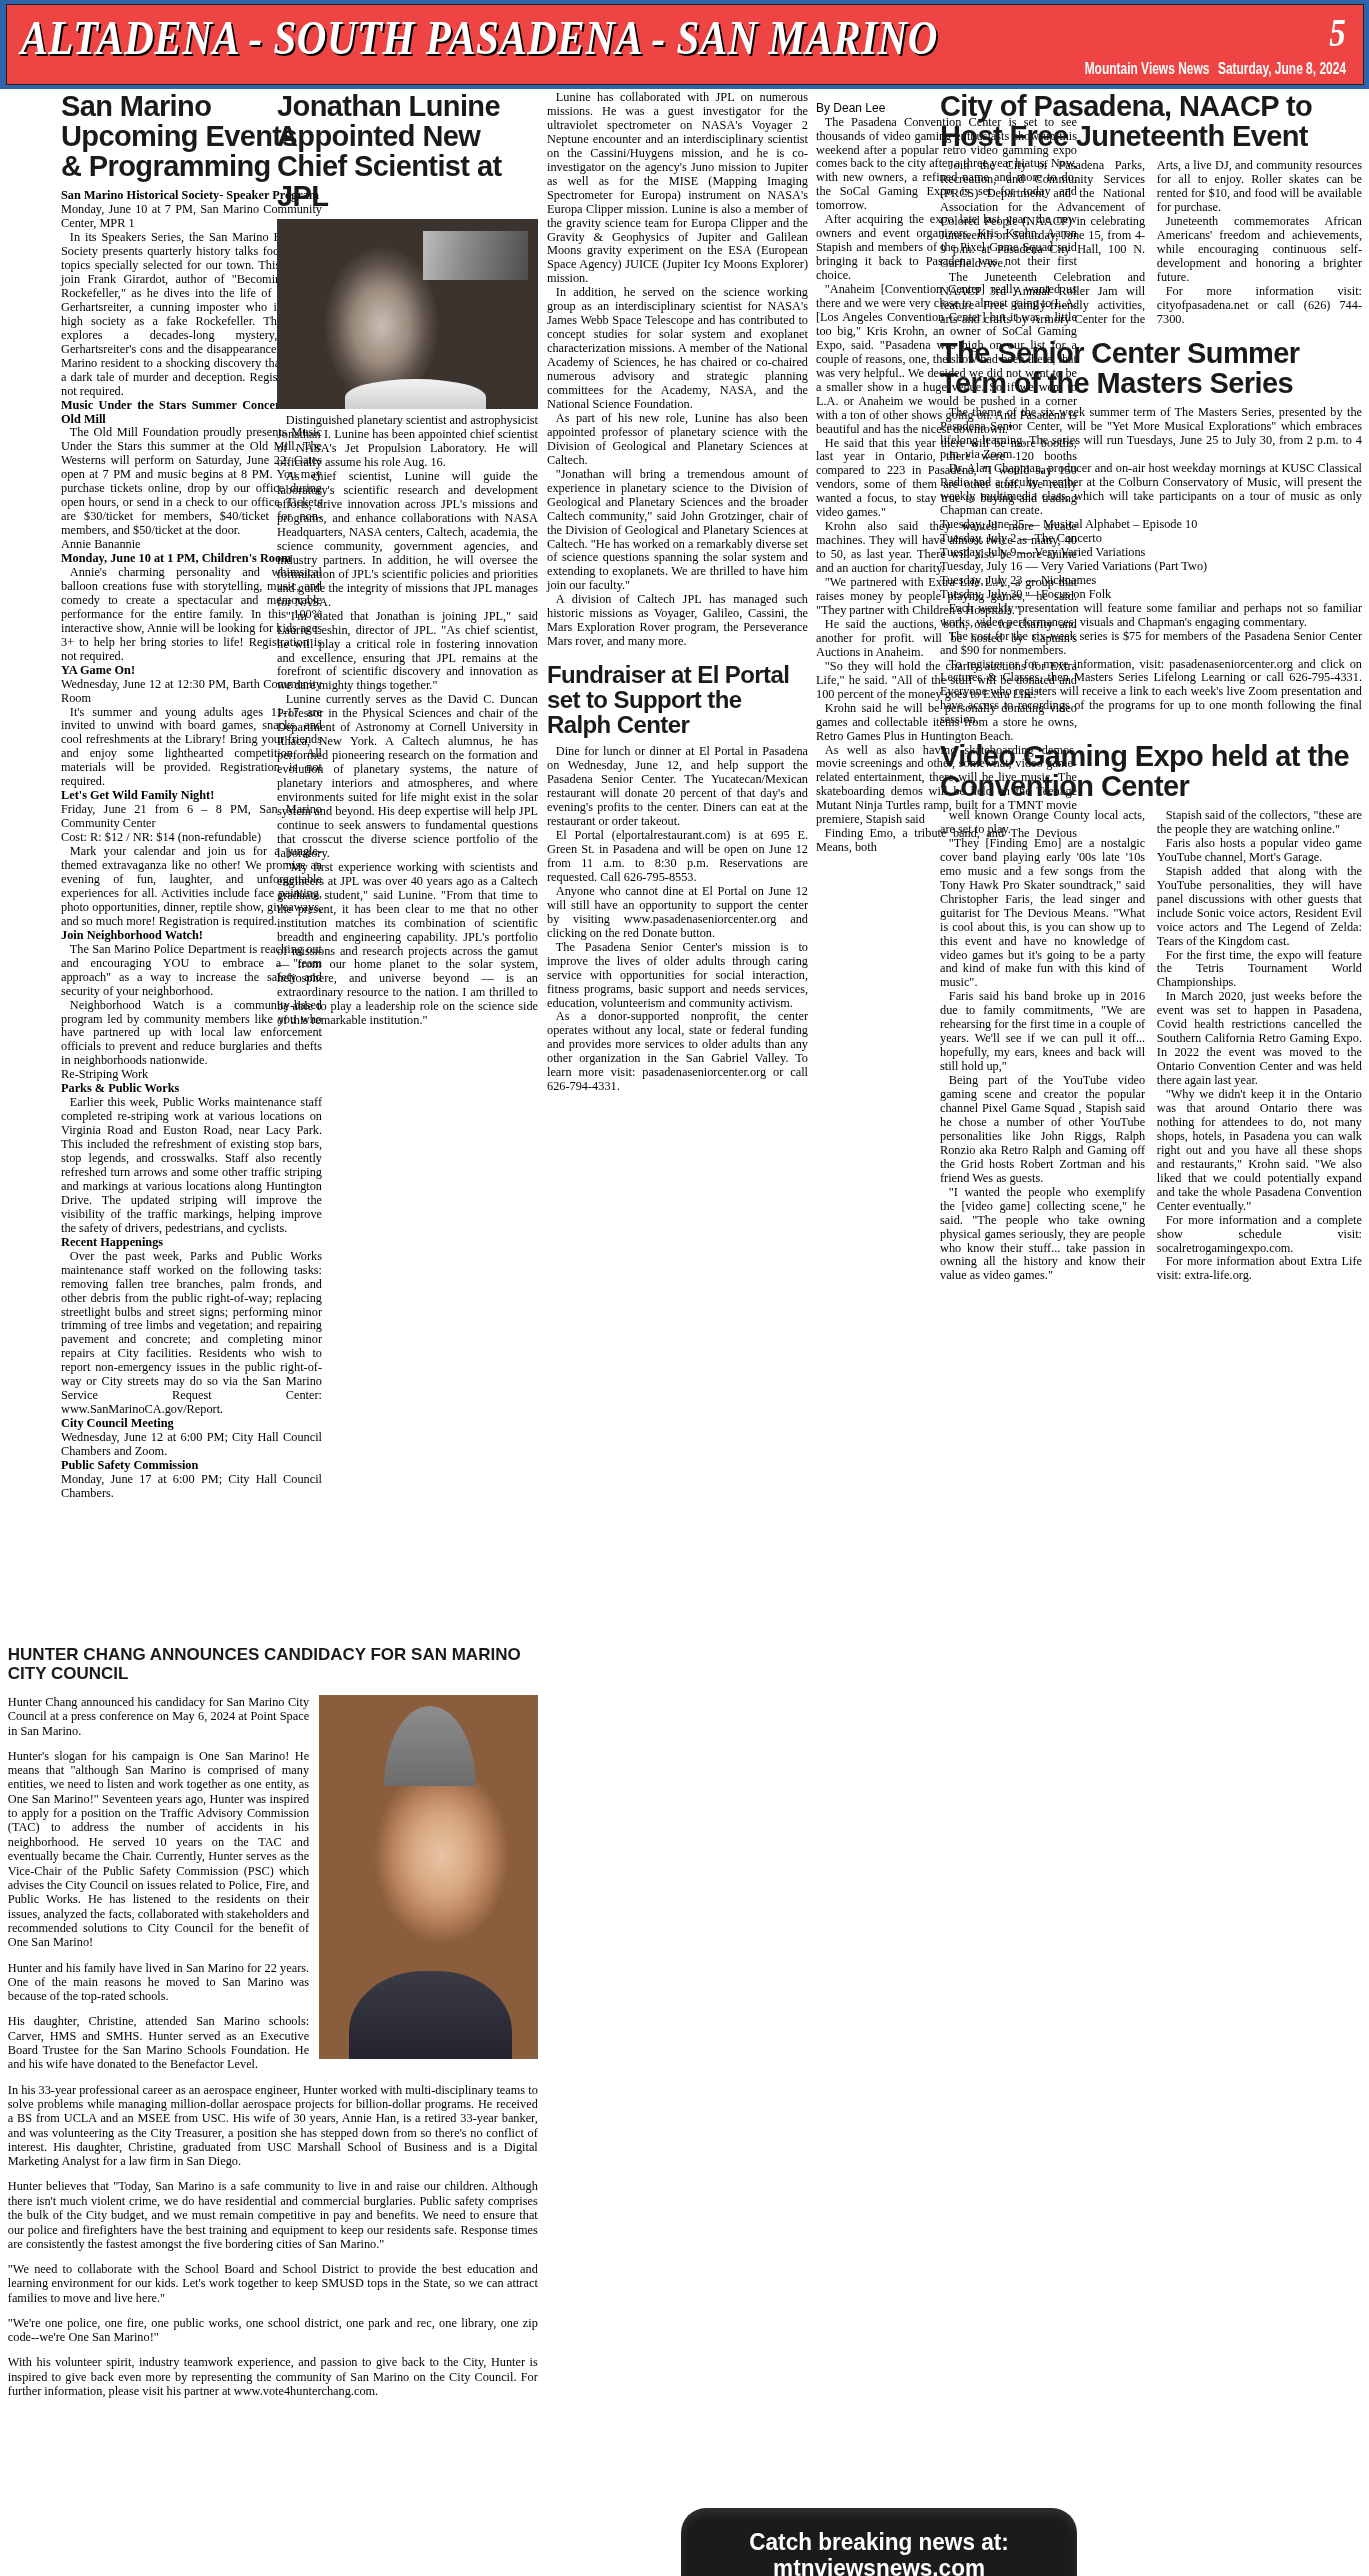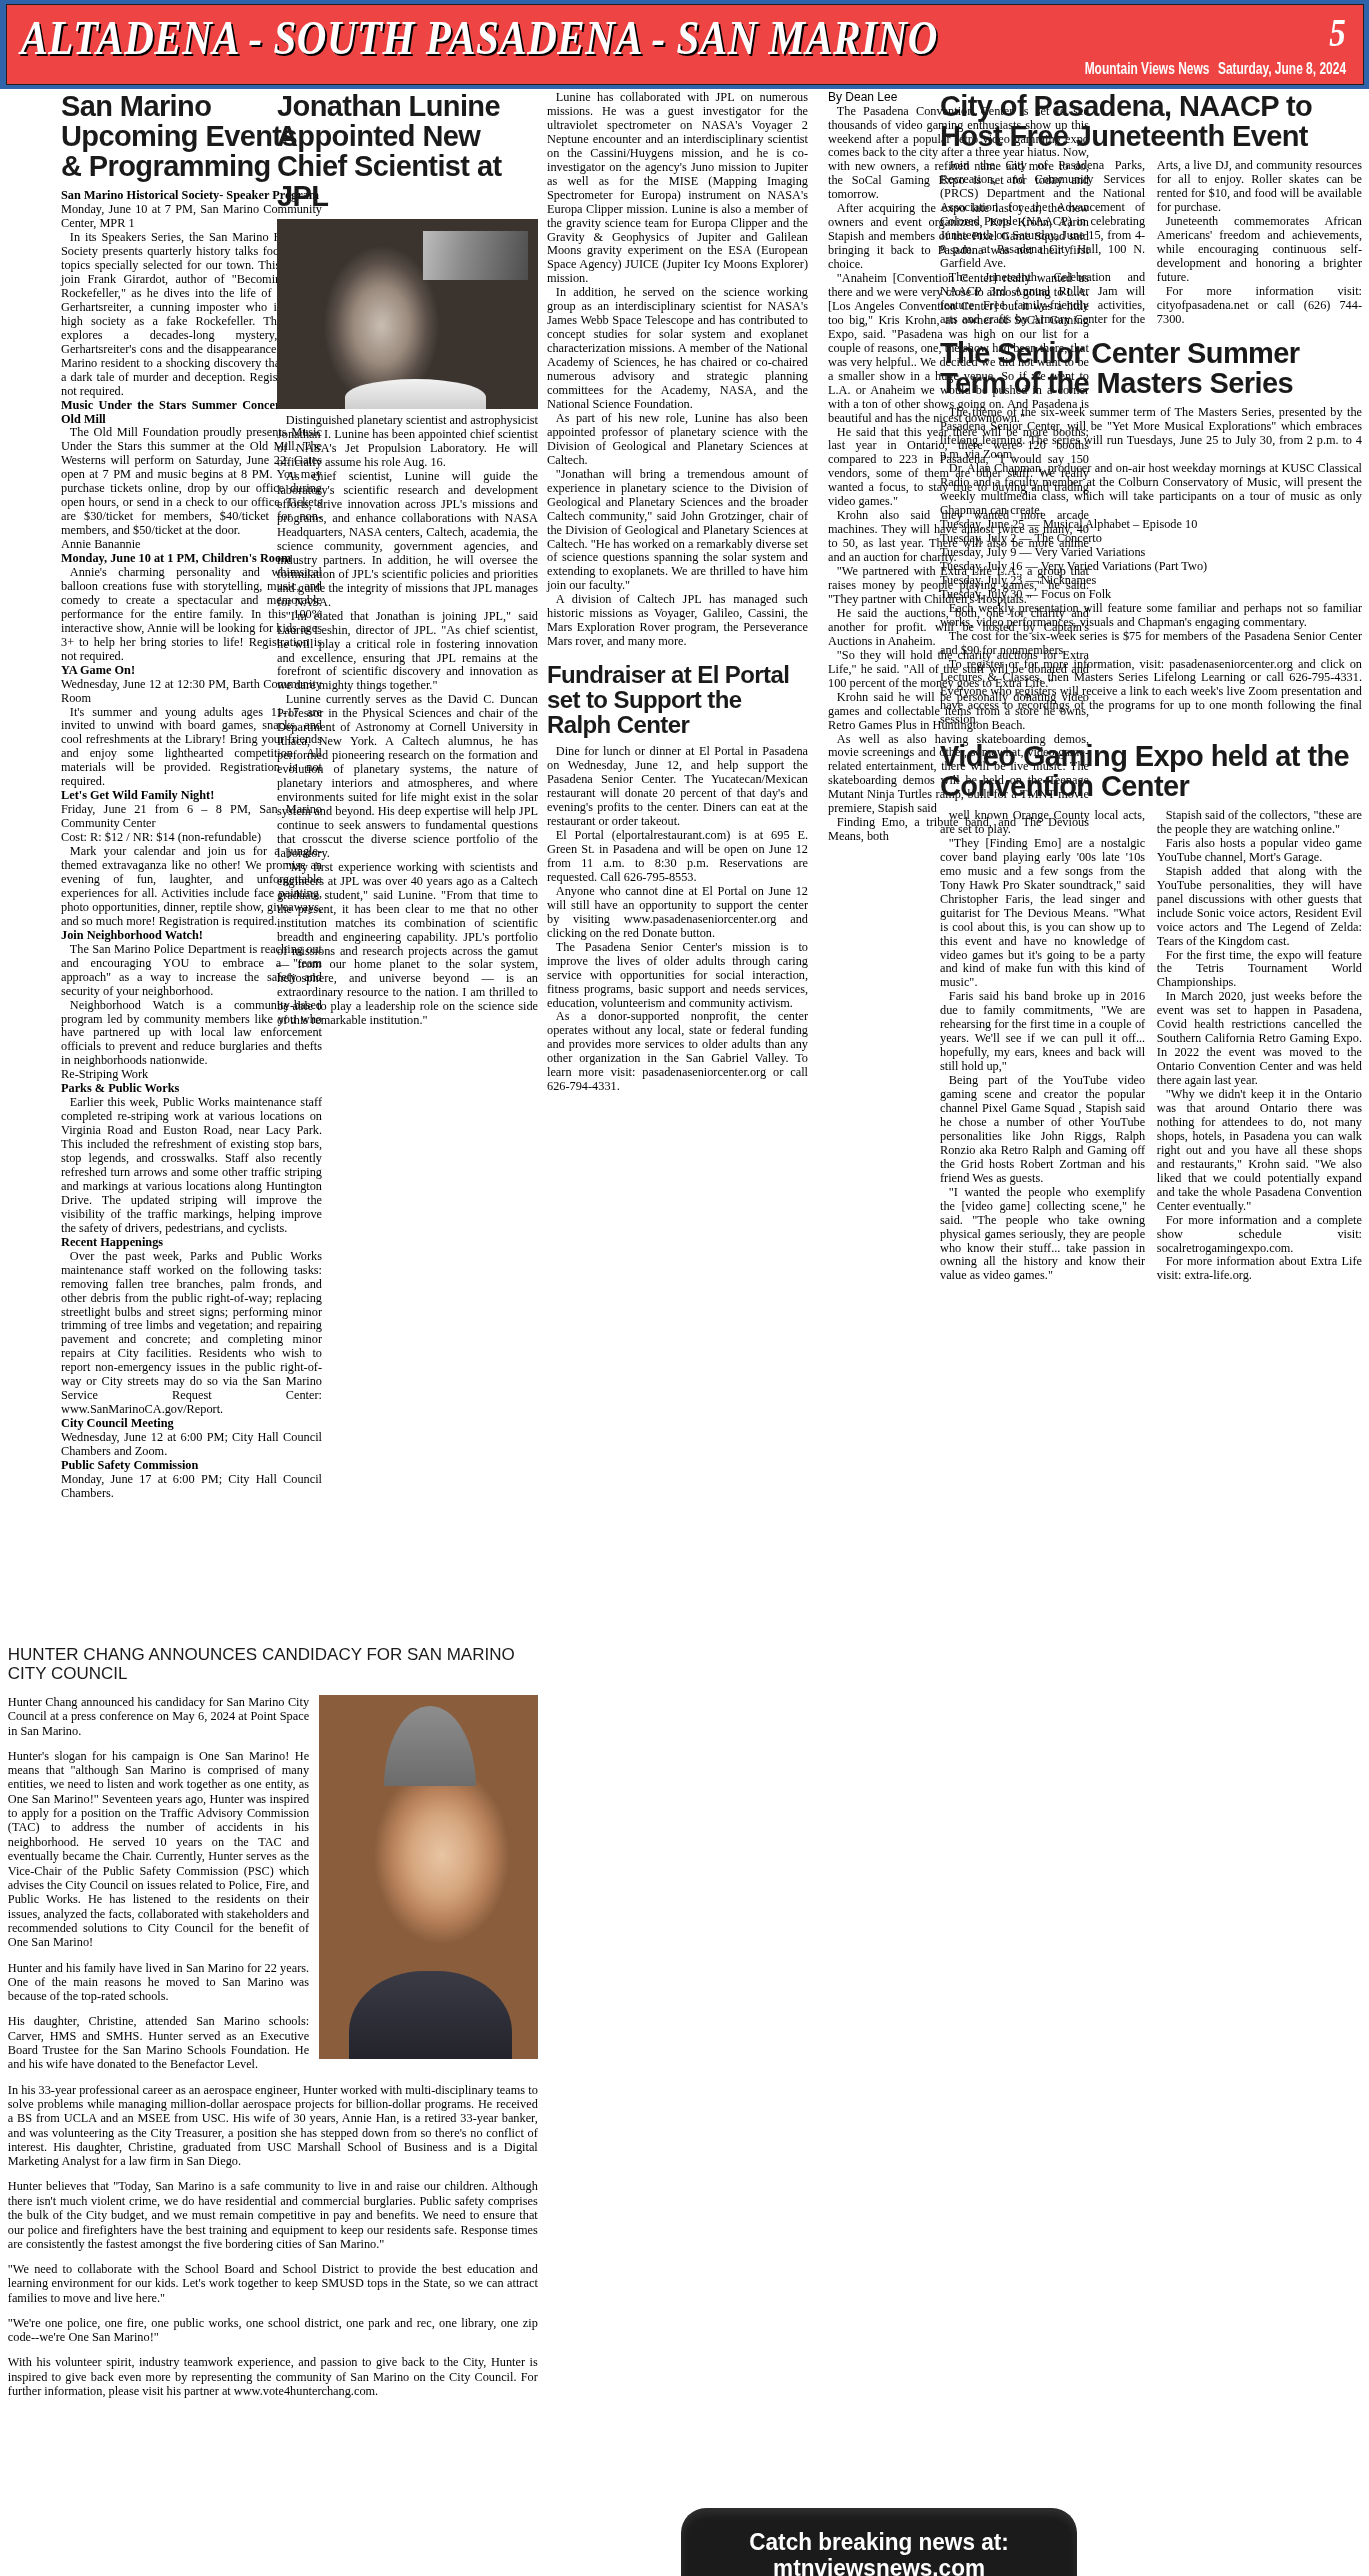--- a/index.html
+++ b/index.html
@@ -93,33 +93,33 @@
     background:linear-gradient(100deg,#bdbdbd,#8a8a8a 40%,#4d4d4d 100%);
   }
   .lunine-photo:after{
     content:""; position:absolute; left:26%; bottom:0; width:54%; height:16%;
     background:linear-gradient(180deg,#f2f2f2,#cfcfcf);
     border-radius:50% 50% 0 0 / 60% 60% 0 0;
   }
 
   
   .col3 { position:absolute; left:547px; top:0; width:261px; }
-  .col4 { position:absolute; left:816px; top:0; width:261px;margin-left:12px; }
+  .col4 { position:absolute; left:816px; top:11px; width:261px; }
 
   
   .right { position:absolute; left:940px; top:0; width:422px; }
   .right-sub { column-count:2; column-gap:11.7px; }
 
   
   .hunter {
     position:absolute; left:7.8px; top:1554px; width:530px;
   }
   .hunter h2 {
     font-family:"Liberation Sans", sans-serif;
-    font-weight:normal; font-size:17px; line-height:1.12;
+    font-weight:bold; font-size:17px; line-height:1.12;
     margin:0 0 11.7px 0; color:#1a1a1a;
   }
   .hunter-photo {
     float:right; width:219px; height:364px; margin:0 0 5.8px 9.7px;
     background:
       radial-gradient(ellipse 68px 89px at 56% 44%, #e8c5a4 0%, #d6a77f 44%, #b9835c 72%, #8a5d3c 100%),
       linear-gradient(180deg,#bcd8ea 0%,#a7cbe2 22%,#6f9a6a 46%,#4e7a4b 66%,#3d5f3c 100%);
     position:relative; overflow:hidden;
   }
   .hunter-photo:after{

